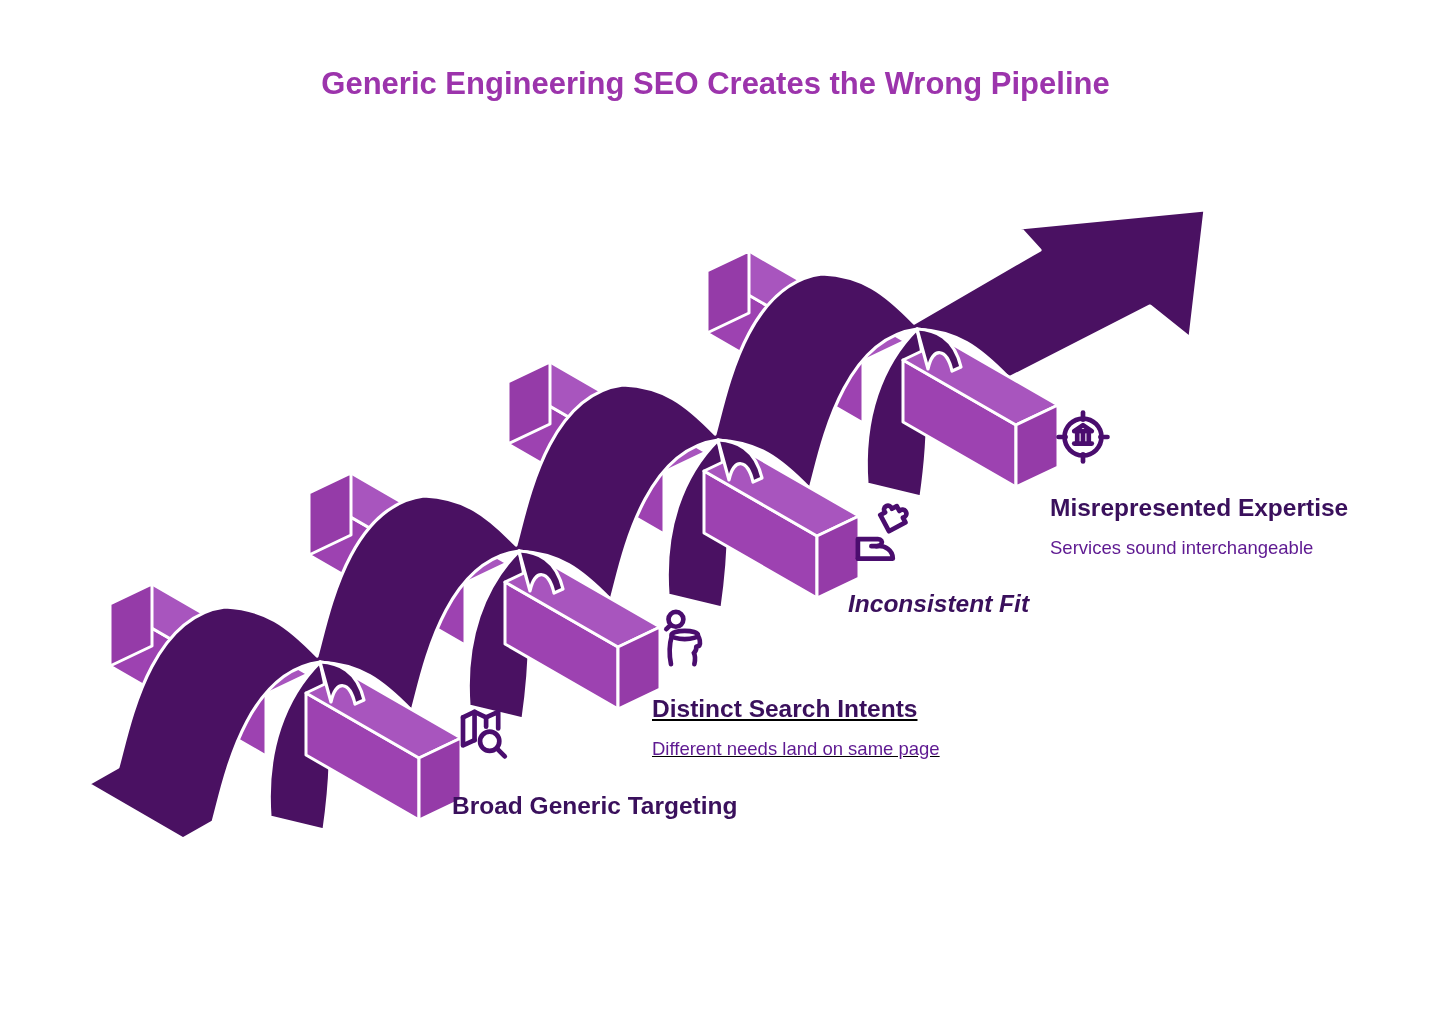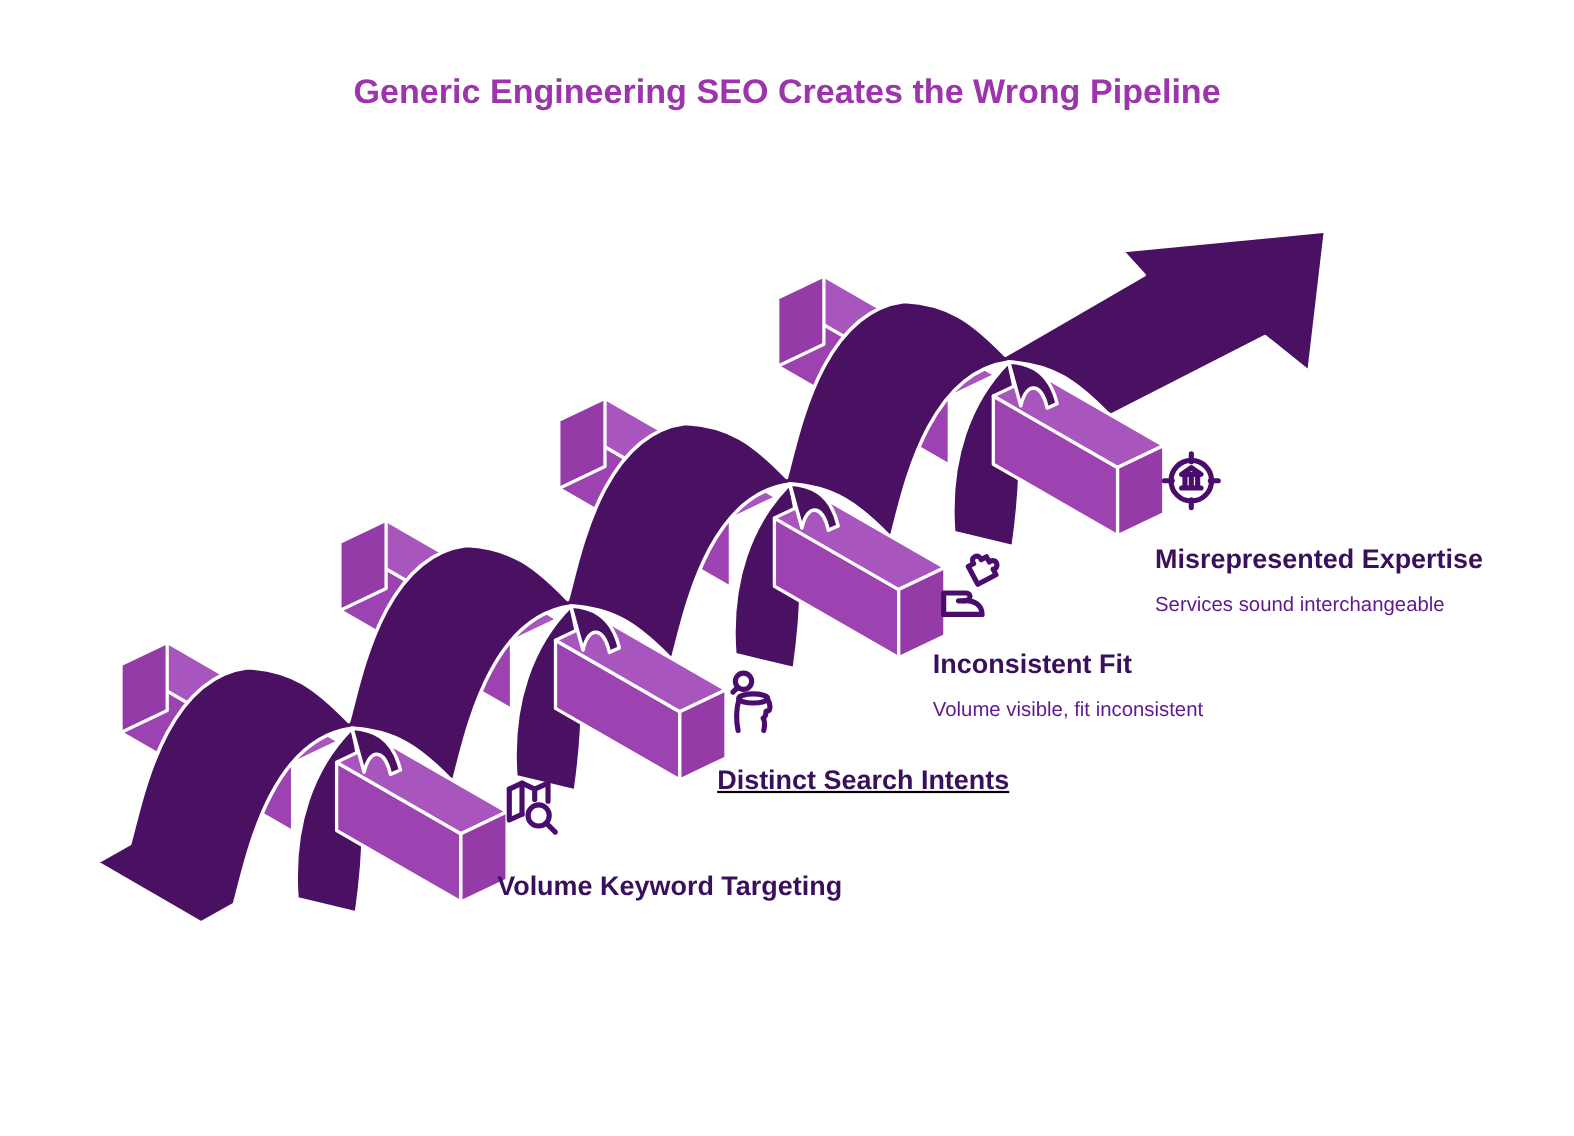--- a/index.html
+++ b/index.html
@@ -79,48 +79,48 @@
     <span class="icon">
       <svg viewBox="0 0 24 24">
         <path d="M4,5.6 L8.2,3.6 L12.4,5.6 L16.8,3.6 L16.8,9.6"></path>
         <path d="M4,5.6 L4,15.8 L8.2,13.9"></path>
         <path d="M8.2,3.6 L8.2,13.9"></path>
         <path d="M12.4,5.6 L12.4,9"></path>
         <circle cx="13.7" cy="14.3" r="3.5"></circle>
         <line x1="16.2" y1="16.8" x2="19.2" y2="19.8"></line>
       </svg>
     </span>
-    <h3>Volume Keyword Targeting</h3>
+    <h3>Broad Generic Targeting</h3>
   </div>
 
   <div class="item" style="left:652px;top:605px;text-decoration:underline;">
     <span class="icon">
       <svg viewBox="0 0 24 24">
         <circle cx="8.7" cy="5.2" r="2.7"></circle>
         <line x1="6.7" y1="7.3" x2="5.2" y2="8.8"></line>
         <ellipse cx="11.9" cy="10.9" rx="4.8" ry="1.5"></ellipse>
         <path d="M7.2,11.2 C6.2,14.6 6.2,18 6.9,21.5"></path>
         <path d="M16.6,11 C17.5,12.4 17.6,13.8 17.2,14.8 L16.1,15.2 C16.2,16.3 15.8,17 15.2,17.4 C15.9,18.6 15.7,20.1 15.4,21.5"></path>
       </svg>
     </span>
     <h3>Distinct Search Intents</h3>
+    <p>Different needs land on same page</p>
   </div>
 
-  <div class="item" style="left:848px;top:500px;">
+  <div class="item" style="left:848px;top:500px;font-style:italic;">
     <span class="icon">
       <svg viewBox="0 0 24 24">
         <path d="M3.6,21.3 V14.2 H10.9 C12.1,14.2 12.5,15.1 12.2,15.8 C12,16.5 11.2,16.8 10.3,16.8 H8.5"></path>
         <path d="M3.6,21.3 H16.3 C16.3,18.2 13.5,16.4 10.3,16.8"></path>
         <g transform="rotate(-28 16.2 6.8)">
           <path d="M12.9,10.2 V3.5 H14.9 A1.45,1.45 0 1 1 17.7,3.5 H19.7 V5.5 A1.45,1.45 0 1 1 19.7,8.2 V10.2 Z"></path>
         </g>
       </svg>
     </span>
     <h3>Inconsistent Fit</h3>
-    <p>Volume visible, fit inconsistent</p>
   </div>
 
   <div class="item" style="left:1050px;top:404px;">
     <span class="icon">
       <svg viewBox="0 0 24 24">
         <circle cx="12" cy="12" r="6.7"></circle>
         <line x1="12" y1="3.1" x2="12" y2="5.7"></line>
         <line x1="12" y1="18.3" x2="12" y2="20.9"></line>
         <line x1="3.1" y1="12" x2="5.7" y2="12"></line>
         <line x1="18.3" y1="12" x2="20.9" y2="12"></line>

